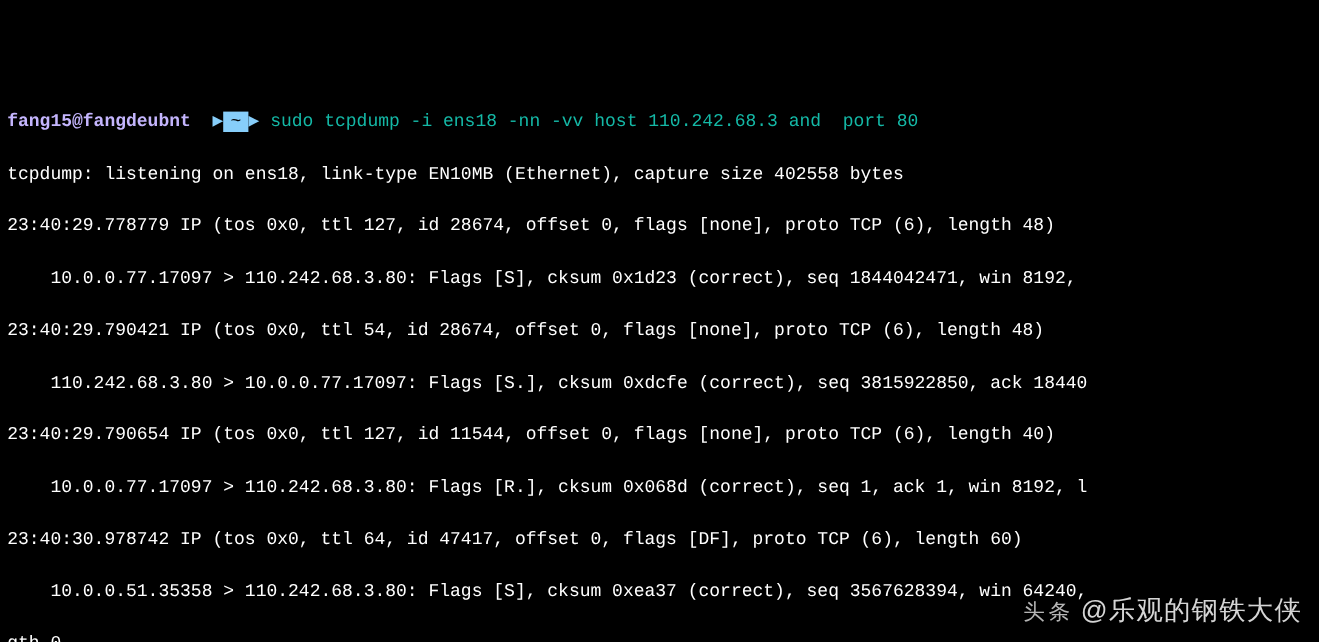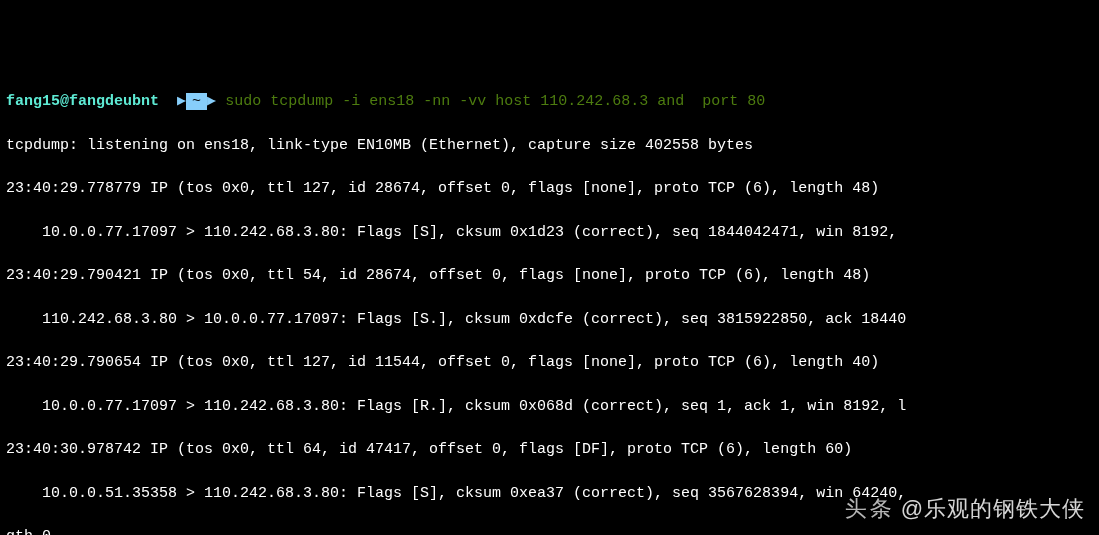--- a/index.html
+++ b/index.html
@@ -11,53 +11,53 @@
       font-size: 15px;
       line-height: 1.45;
       white-space: pre;
       overflow: hidden;
       width: 1099px;
       height: 535px;
       box-sizing: border-box;
       position: relative;
     }
     .prompt-user {
-      color: #5eead4;
+      color: #c4b5fd;
       font-weight: bold;
     }
     .prompt-arrow-tail {
       color: #87cefa;
     }
     .prompt-path {
       color: #000;
       background-color: #87cefa;
       padding: 0 6px;
     }
     .prompt-path-tail {
       color: #87cefa;
     }
     .cmd {
-      color: #4d7c0f;
+      color: #14b8a6;
     }
     .line {
       display: block;
     }
     .watermark {
       position: absolute;
       right: 14px;
       bottom: 10px;
       font-size: 22px;
       letter-spacing: 1px;
       color: #e8e8e8;
       opacity: 0.92;
       font-family: "Microsoft YaHei", "PingFang SC", sans-serif;
       font-weight: 500;
     }
     .wm-brand {
-      font-size: 22px;
+      font-size: 18px;
       letter-spacing: 3px;
       margin-right: 6px;
       opacity: 0.85;
     }
   </style>
 </head>
 <body>
 
 
 

